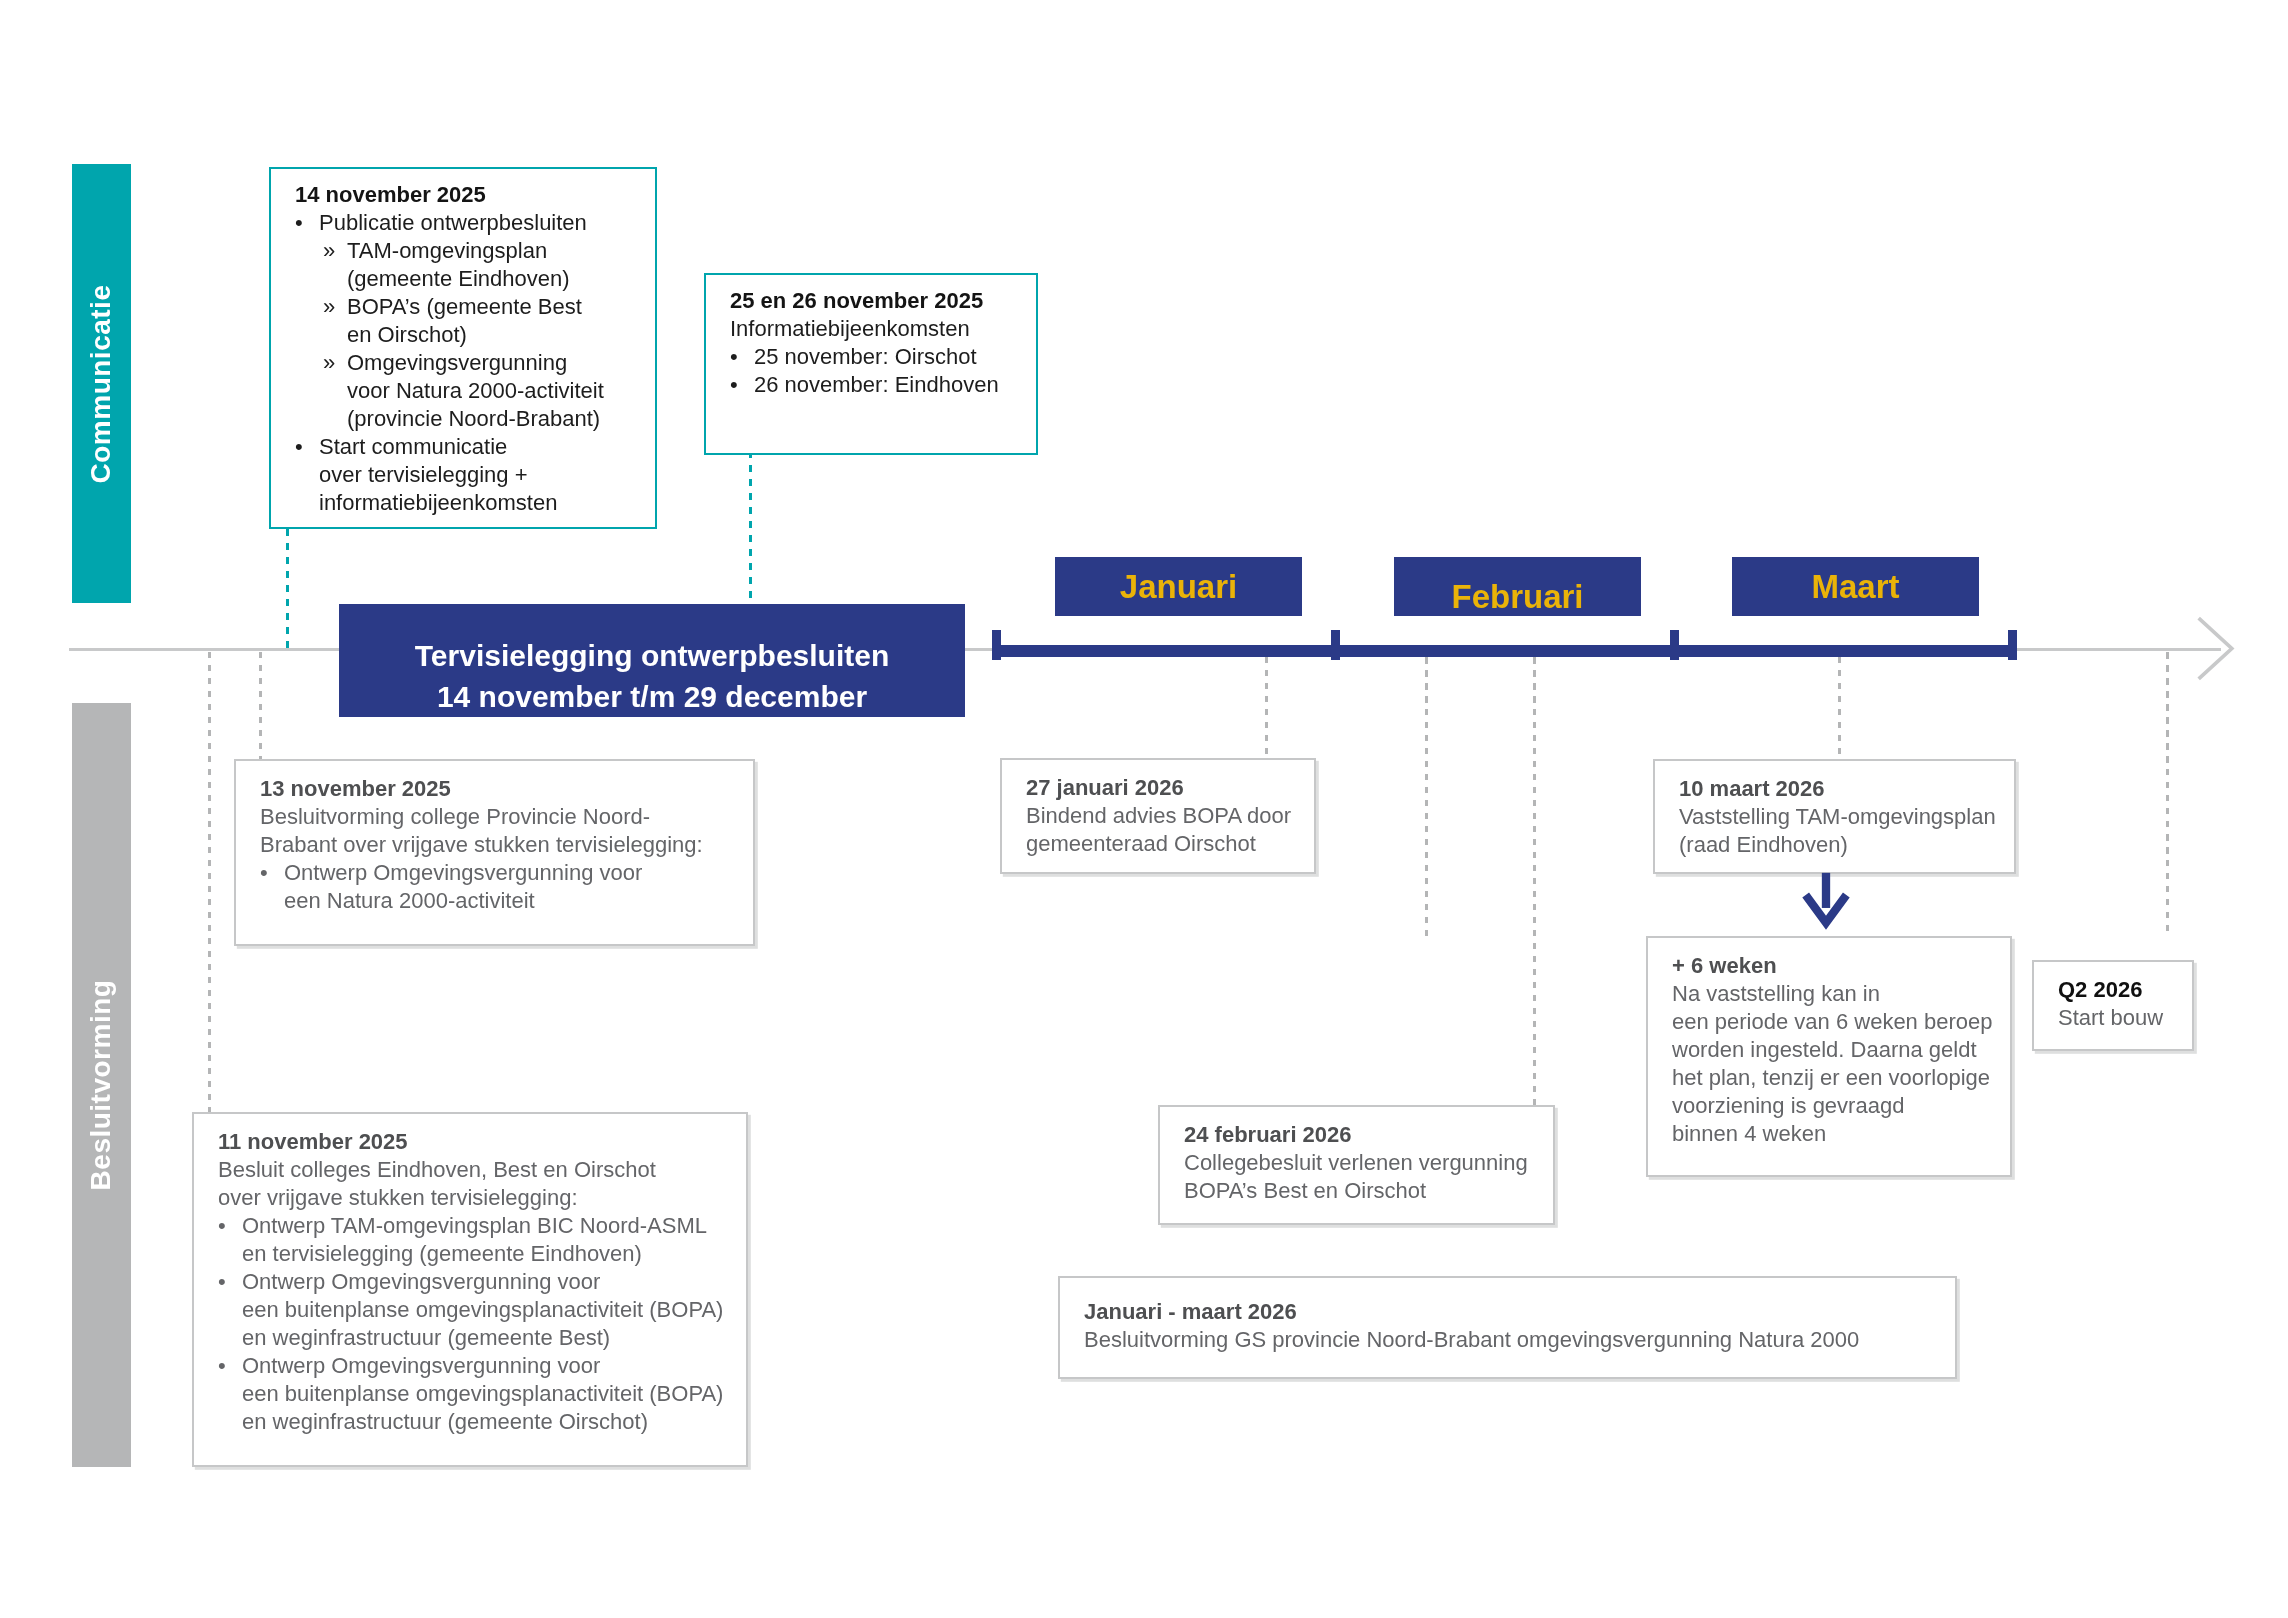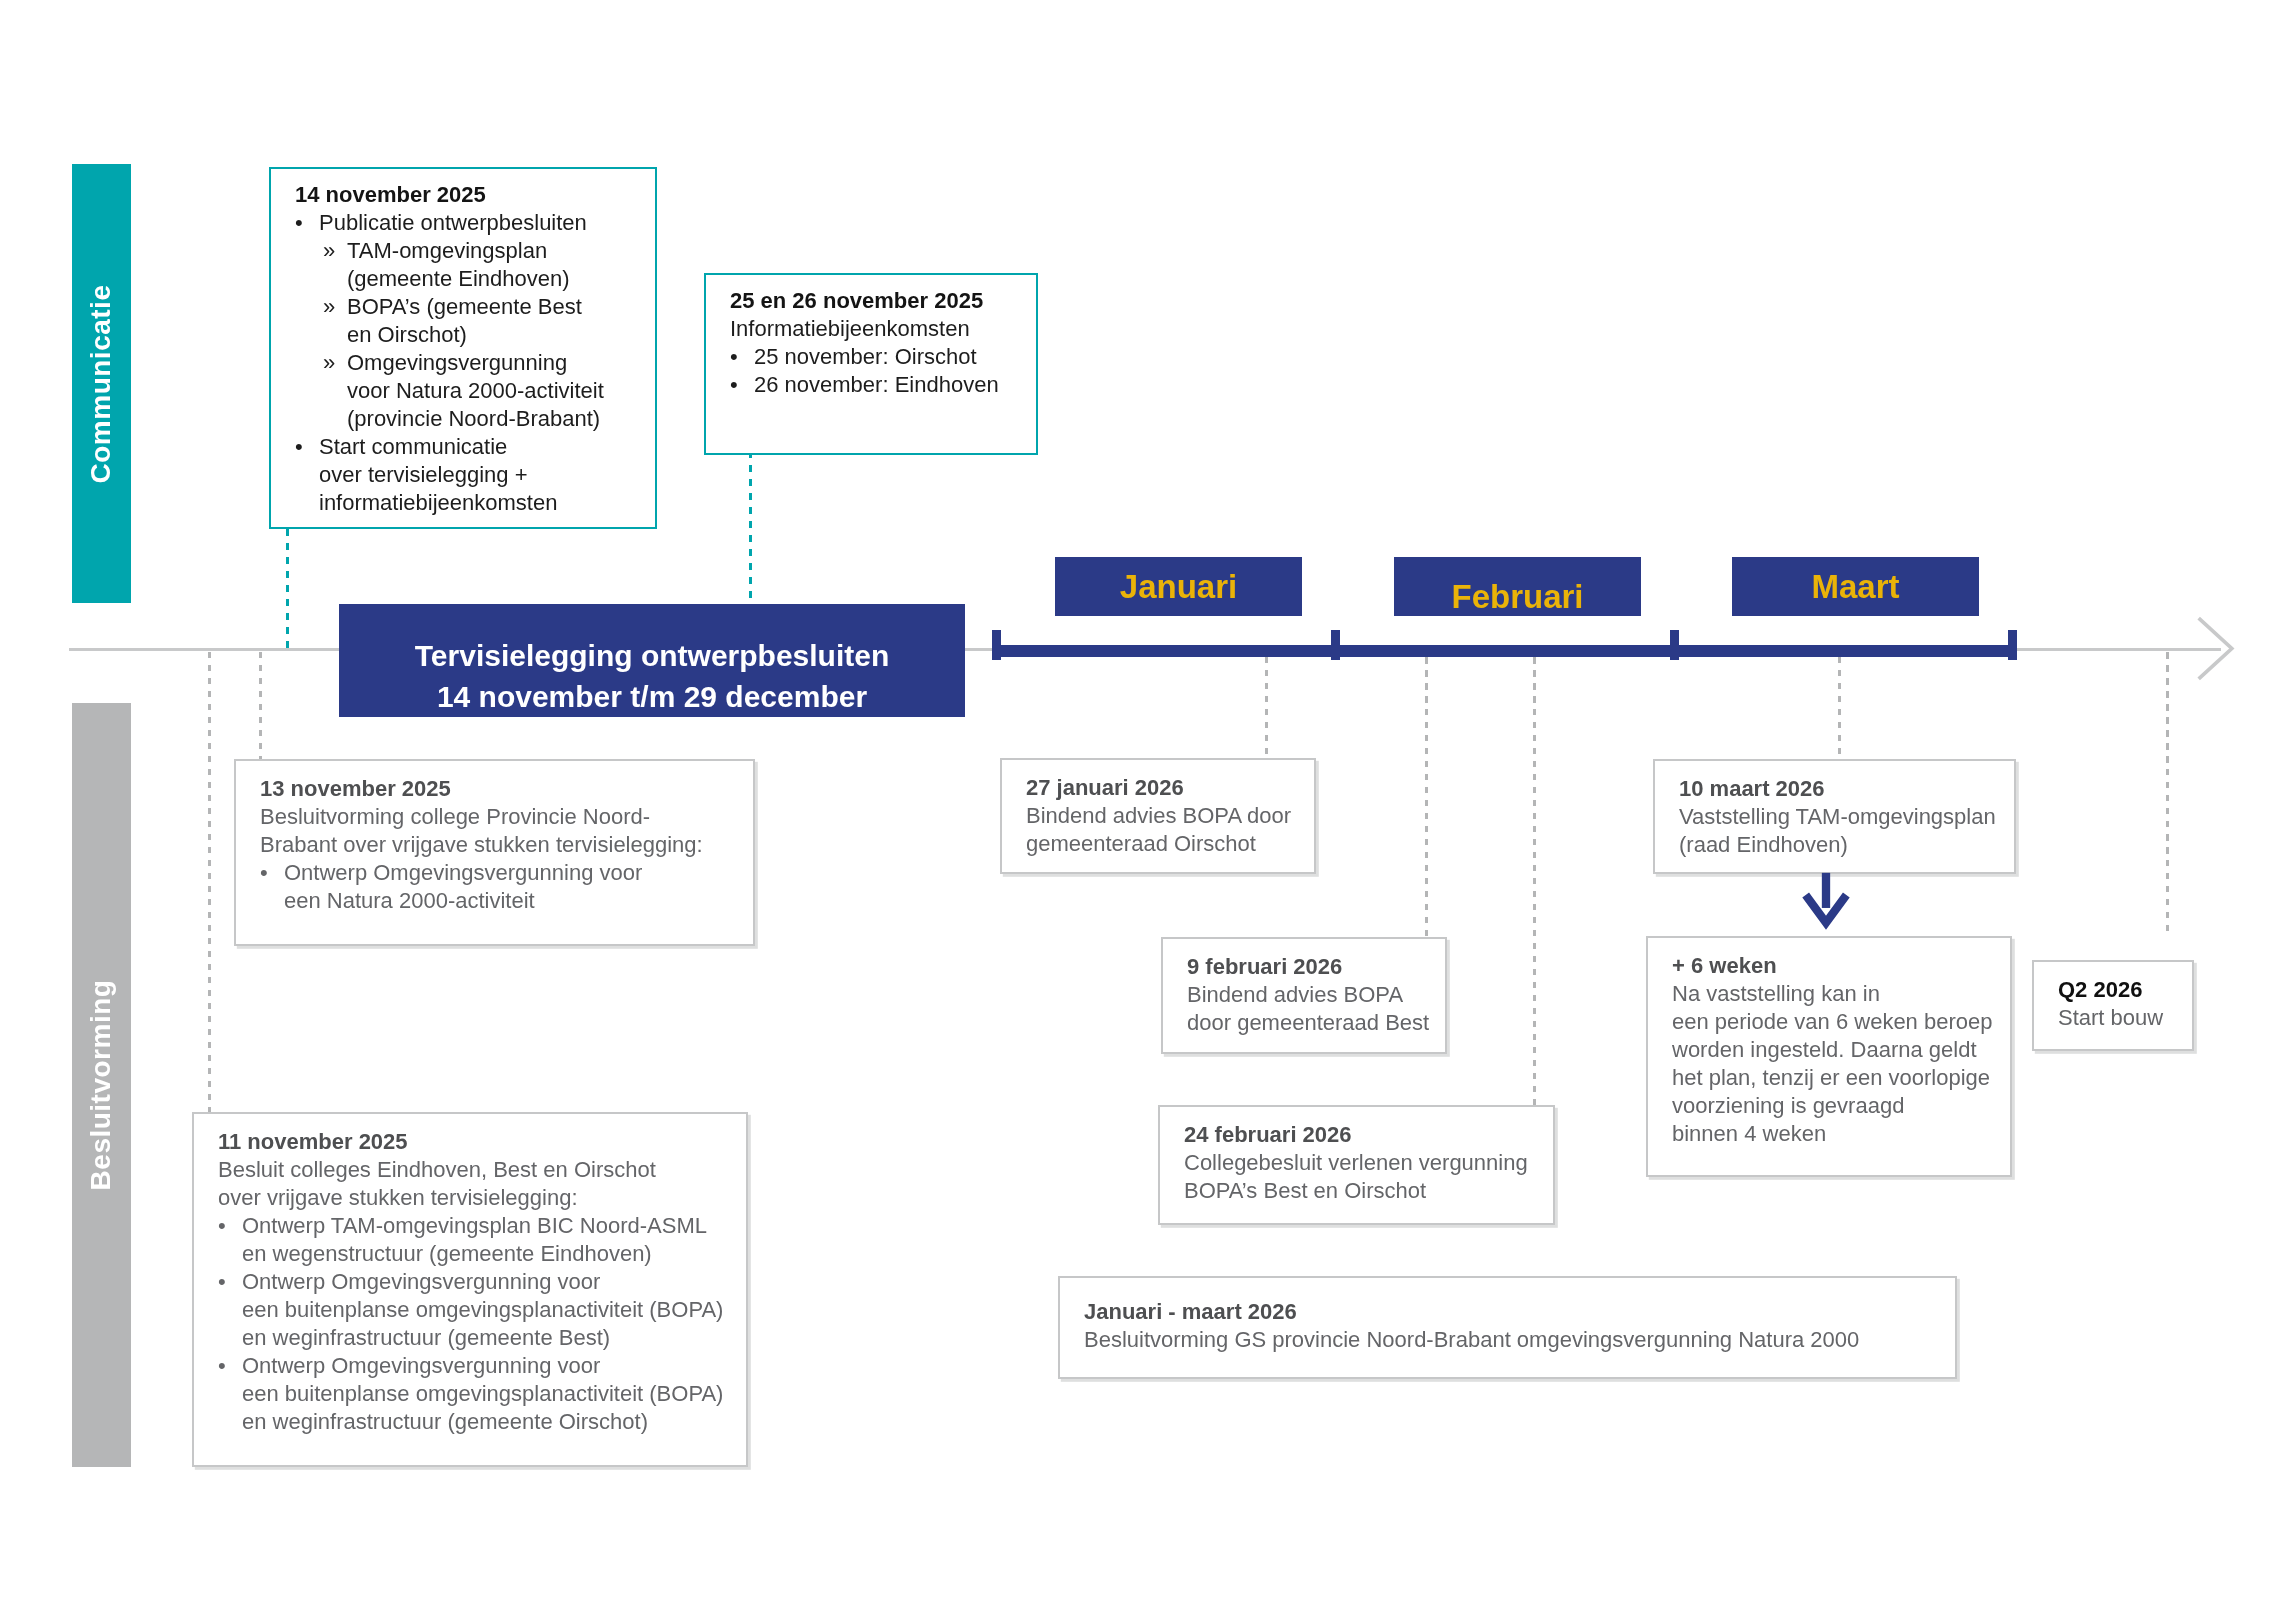--- a/index.html
+++ b/index.html
@@ -125,41 +125,34 @@
         <div class="line"><span class="bul">•</span><span class="txt">Ontwerp Omgevingsvergunning voor</span></div>
         <div class="line c1"><span class="txt">een Natura 2000-activiteit</span></div>
       </div>
   </div>
   <div class="box besl" style="left:192px;top:1112px;width:556px;height:355px;">
     <div class="box-title">11 november 2025</div>
     <div>
         <div class="line"><span class="txt">Besluit colleges Eindhoven, Best en Oirschot</span></div>
         <div class="line"><span class="txt">over vrijgave stukken tervisielegging:</span></div>
         <div class="line"><span class="bul">•</span><span class="txt">Ontwerp TAM-omgevingsplan BIC Noord-ASML</span></div>
-        <div class="line c1"><span class="txt">en wegenstructuur (gemeente Eindhoven)</span></div>
+        <div class="line c1"><span class="txt">en tervisielegging (gemeente Eindhoven)</span></div>
         <div class="line"><span class="bul">•</span><span class="txt">Ontwerp Omgevingsvergunning voor</span></div>
         <div class="line c1"><span class="txt">een buitenplanse omgevingsplanactiviteit (BOPA)</span></div>
         <div class="line c1"><span class="txt">en weginfrastructuur (gemeente Best)</span></div>
         <div class="line"><span class="bul">•</span><span class="txt">Ontwerp Omgevingsvergunning voor</span></div>
         <div class="line c1"><span class="txt">een buitenplanse omgevingsplanactiviteit (BOPA)</span></div>
         <div class="line c1"><span class="txt">en weginfrastructuur (gemeente Oirschot)</span></div>
       </div>
   </div>
   <div class="box besl" style="left:1000px;top:758px;width:316px;height:116px;">
     <div class="box-title">27 januari 2026</div>
     <div>
         <div class="line"><span class="txt">Bindend advies BOPA door</span></div>
         <div class="line"><span class="txt">gemeenteraad Oirschot</span></div>
-      </div>
-  </div>
-  <div class="box besl" style="left:1161px;top:937px;width:286px;height:117px;">
-    <div class="box-title">9 februari 2026</div>
-    <div>
-        <div class="line"><span class="txt">Bindend advies BOPA</span></div>
-        <div class="line"><span class="txt">door gemeenteraad Best</span></div>
       </div>
   </div>
   <div class="box besl" style="left:1158px;top:1105px;width:397px;height:120px;">
     <div class="box-title">24 februari 2026</div>
     <div>
         <div class="line"><span class="txt">Collegebesluit verlenen vergunning</span></div>
         <div class="line"><span class="txt">BOPA’s Best en Oirschot</span></div>
       </div>
   </div>
   <div class="box besl" style="left:1645px;top:759px;width:363px;height:115px;margin-left:8px;">

